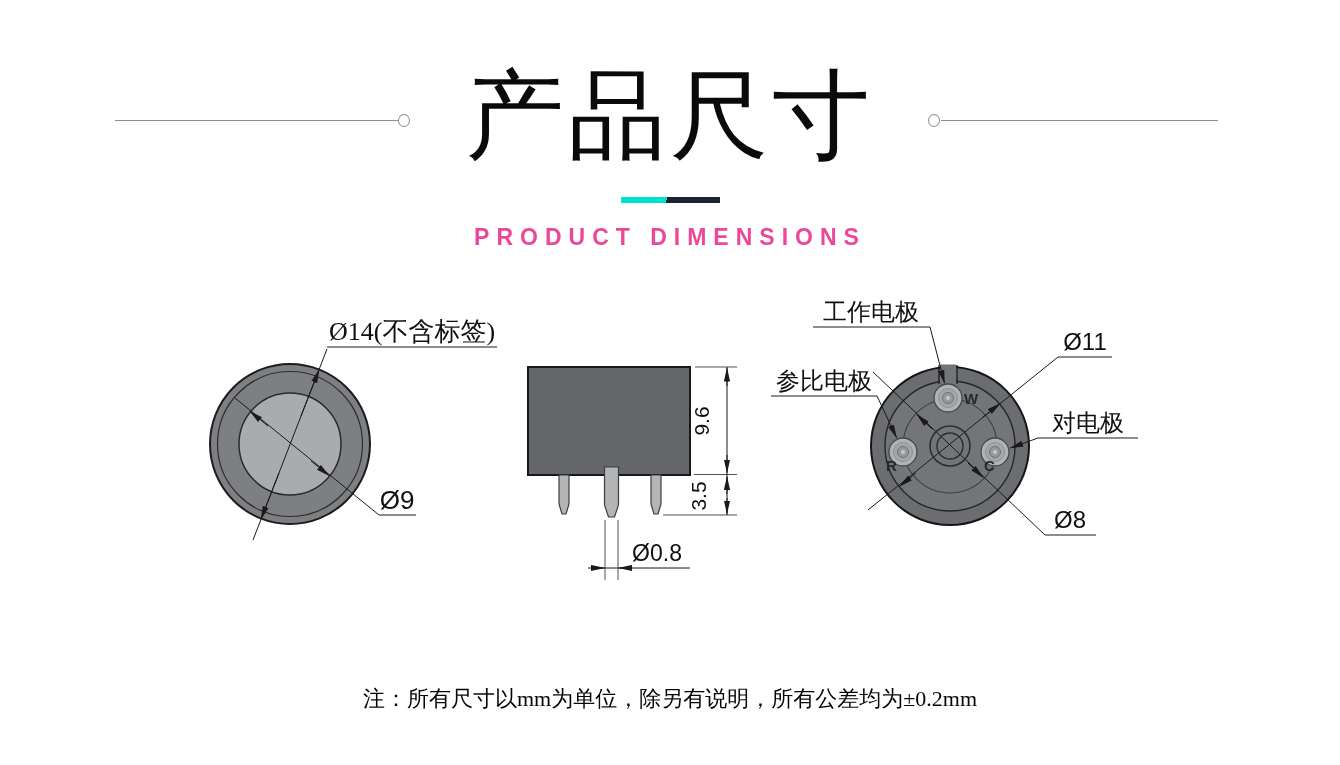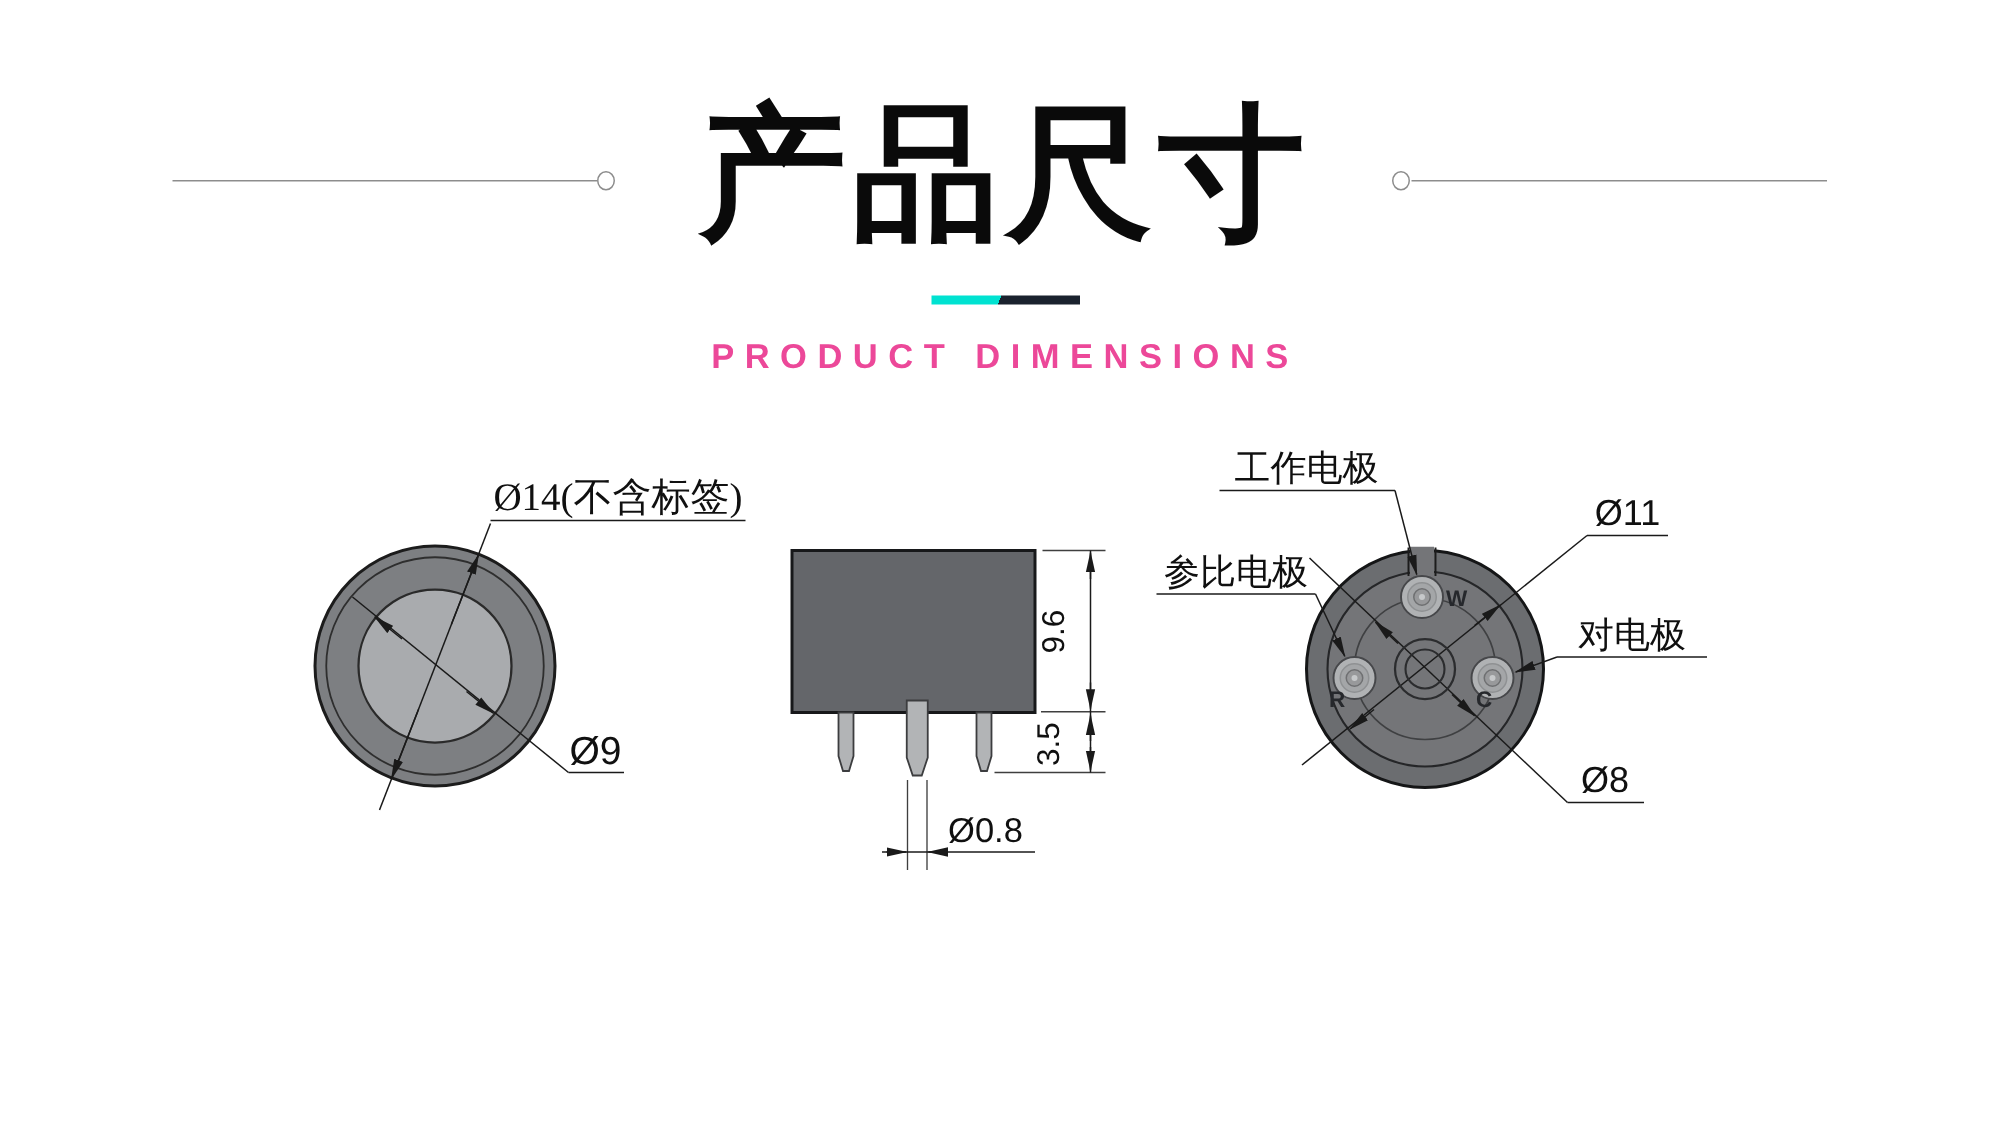--- a/index.html
+++ b/index.html
@@ -7,21 +7,21 @@
         font-family:"Liberation Sans","DejaVu Sans",sans-serif;}
   
   .decor-line{position:absolute;height:0;border-top:1.5px solid #8d8d8d;top:120px;}
   .decor-line.left{left:115px;width:283px;}
   .decor-line.right{left:941px;width:277px;}
   .decor-circle{position:absolute;width:10px;height:11px;border:1.5px solid #8d8d8d;border-radius:50%;
                 top:114px;background:#fff;}
   .decor-circle.left{left:398px;}
   .decor-circle.right{left:928px;}
   .title-cn{position:absolute;left:0;top:66px;width:100%;text-align:center;
-            font-size:98px;font-weight:700;color:#0a0a0a;letter-spacing:4px;line-height:1;}
+            font-size:98px;font-weight:400;color:#0a0a0a;letter-spacing:4px;line-height:1;}
   .accent-bar{position:absolute;left:621px;top:197px;width:99px;height:6px;
               background:linear-gradient(110deg,#00e2d1 0%,#00e2d1 46%,#1a222e 46%,#1a222e 100%);}
   .title-en{position:absolute;left:0;top:224px;width:100%;text-align:center;
             font-size:23px;font-weight:bold;color:#ec4899;letter-spacing:7px;}
   
   .note{position:absolute;left:0;top:684px;width:100%;text-align:center;
         font-family:"Liberation Serif","DejaVu Serif",serif;
         font-size:22px;color:#050505;}
   
   .drawing-svg{position:absolute;left:0;top:0;width:1340px;height:765px;}
@@ -158,13 +158,14 @@
       </g>
 
       <text class="cjk-label" x="871" y="320" font-size="24" text-anchor="middle">工作电极</text>
       <text class="cjk-label" x="824" y="389" font-size="24" text-anchor="middle">参比电极</text>
       <text class="cjk-label" x="1088" y="431" font-size="24" text-anchor="middle">对电极</text>
       <text class="dim-text" x="1085" y="350" font-size="24" text-anchor="middle">Ø11</text>
       <text class="dim-text" x="1070" y="528" font-size="24" text-anchor="middle">Ø8</text>
     </g>
   </svg>
 
+  <div class="note">注：所有尺寸以mm为单位，除另有说明，所有公差均为±0.2mm</div>
 </div>
 
 </body></html>

